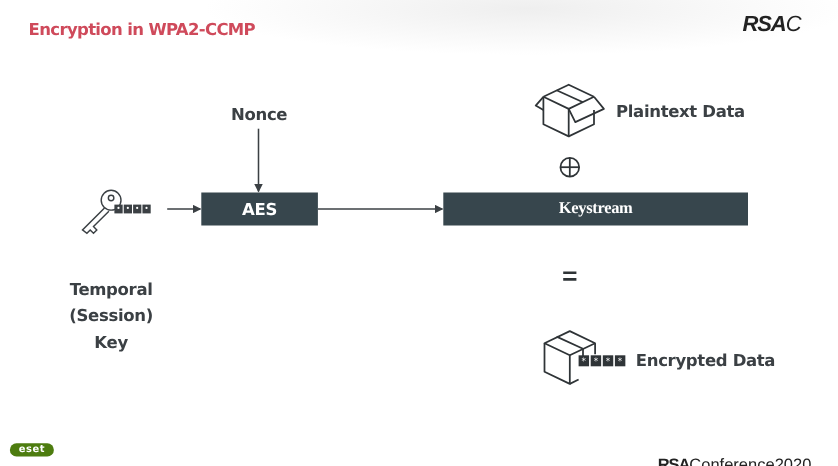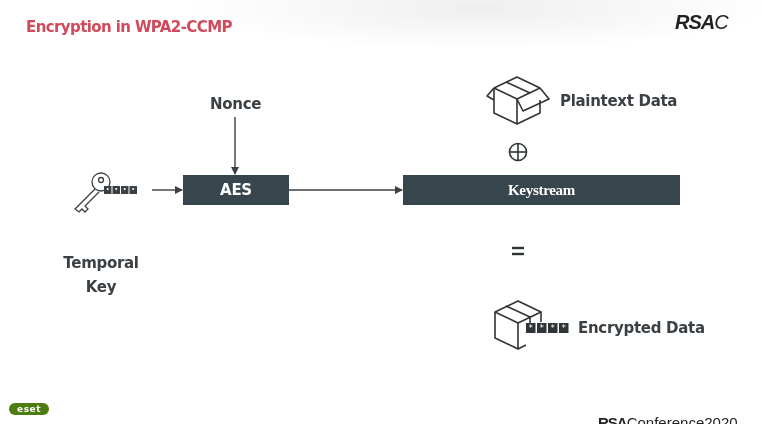--- a/index.html
+++ b/index.html
@@ -140,20 +140,21 @@
 <div class="box" style="left:403px; top:175px; width:277px; height:30px;font-family:Liberation Serif, serif;">
   <span>Keystream</span>
 </div>
 
 <div class="label" style="left:560px; top:92px;">Plaintext Data</div>
 
 <div class="label" style="left:578px; top:319px;">Encrypted Data</div>
 
 <div class="label tkey">
   <div>Temporal</div>
+  <div>(Session)</div>
   <div>Key</div>
 </div>
 
 <div class="eset">eset</div>
 
 <div class="rsaconf">
   <b>RSA</b><span>Conference2020</span>
 </div>
 
 </body></html>

